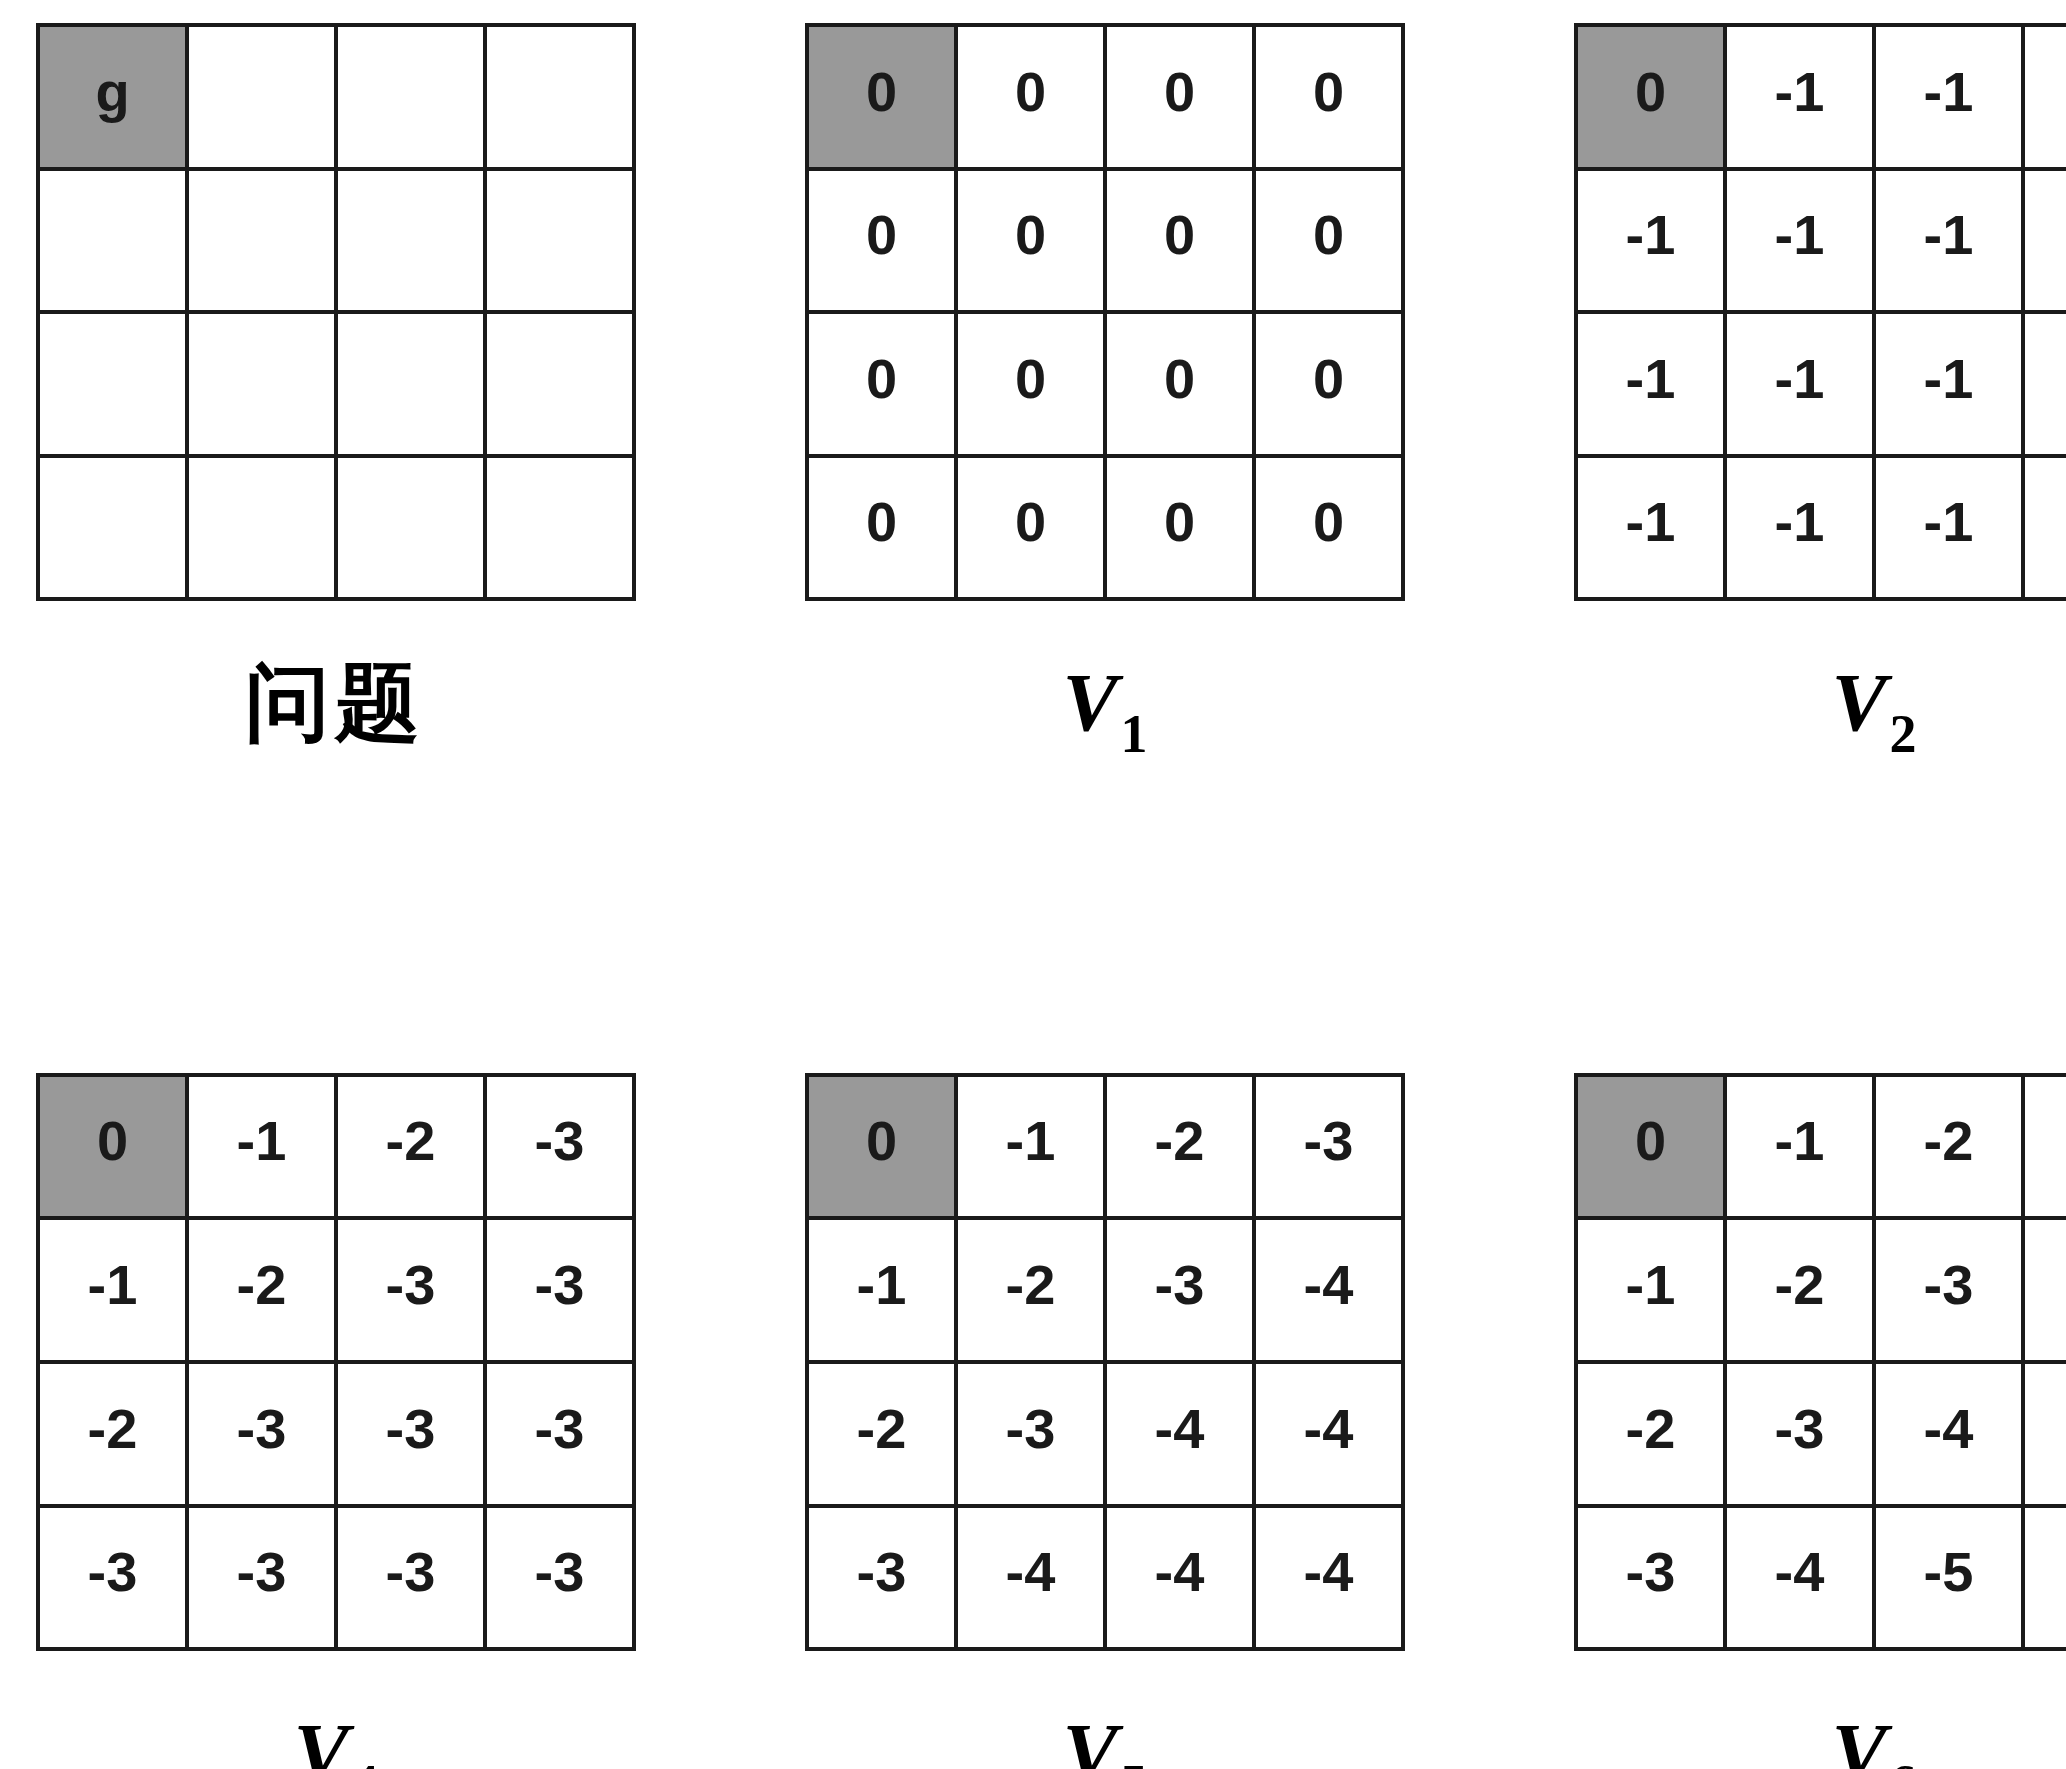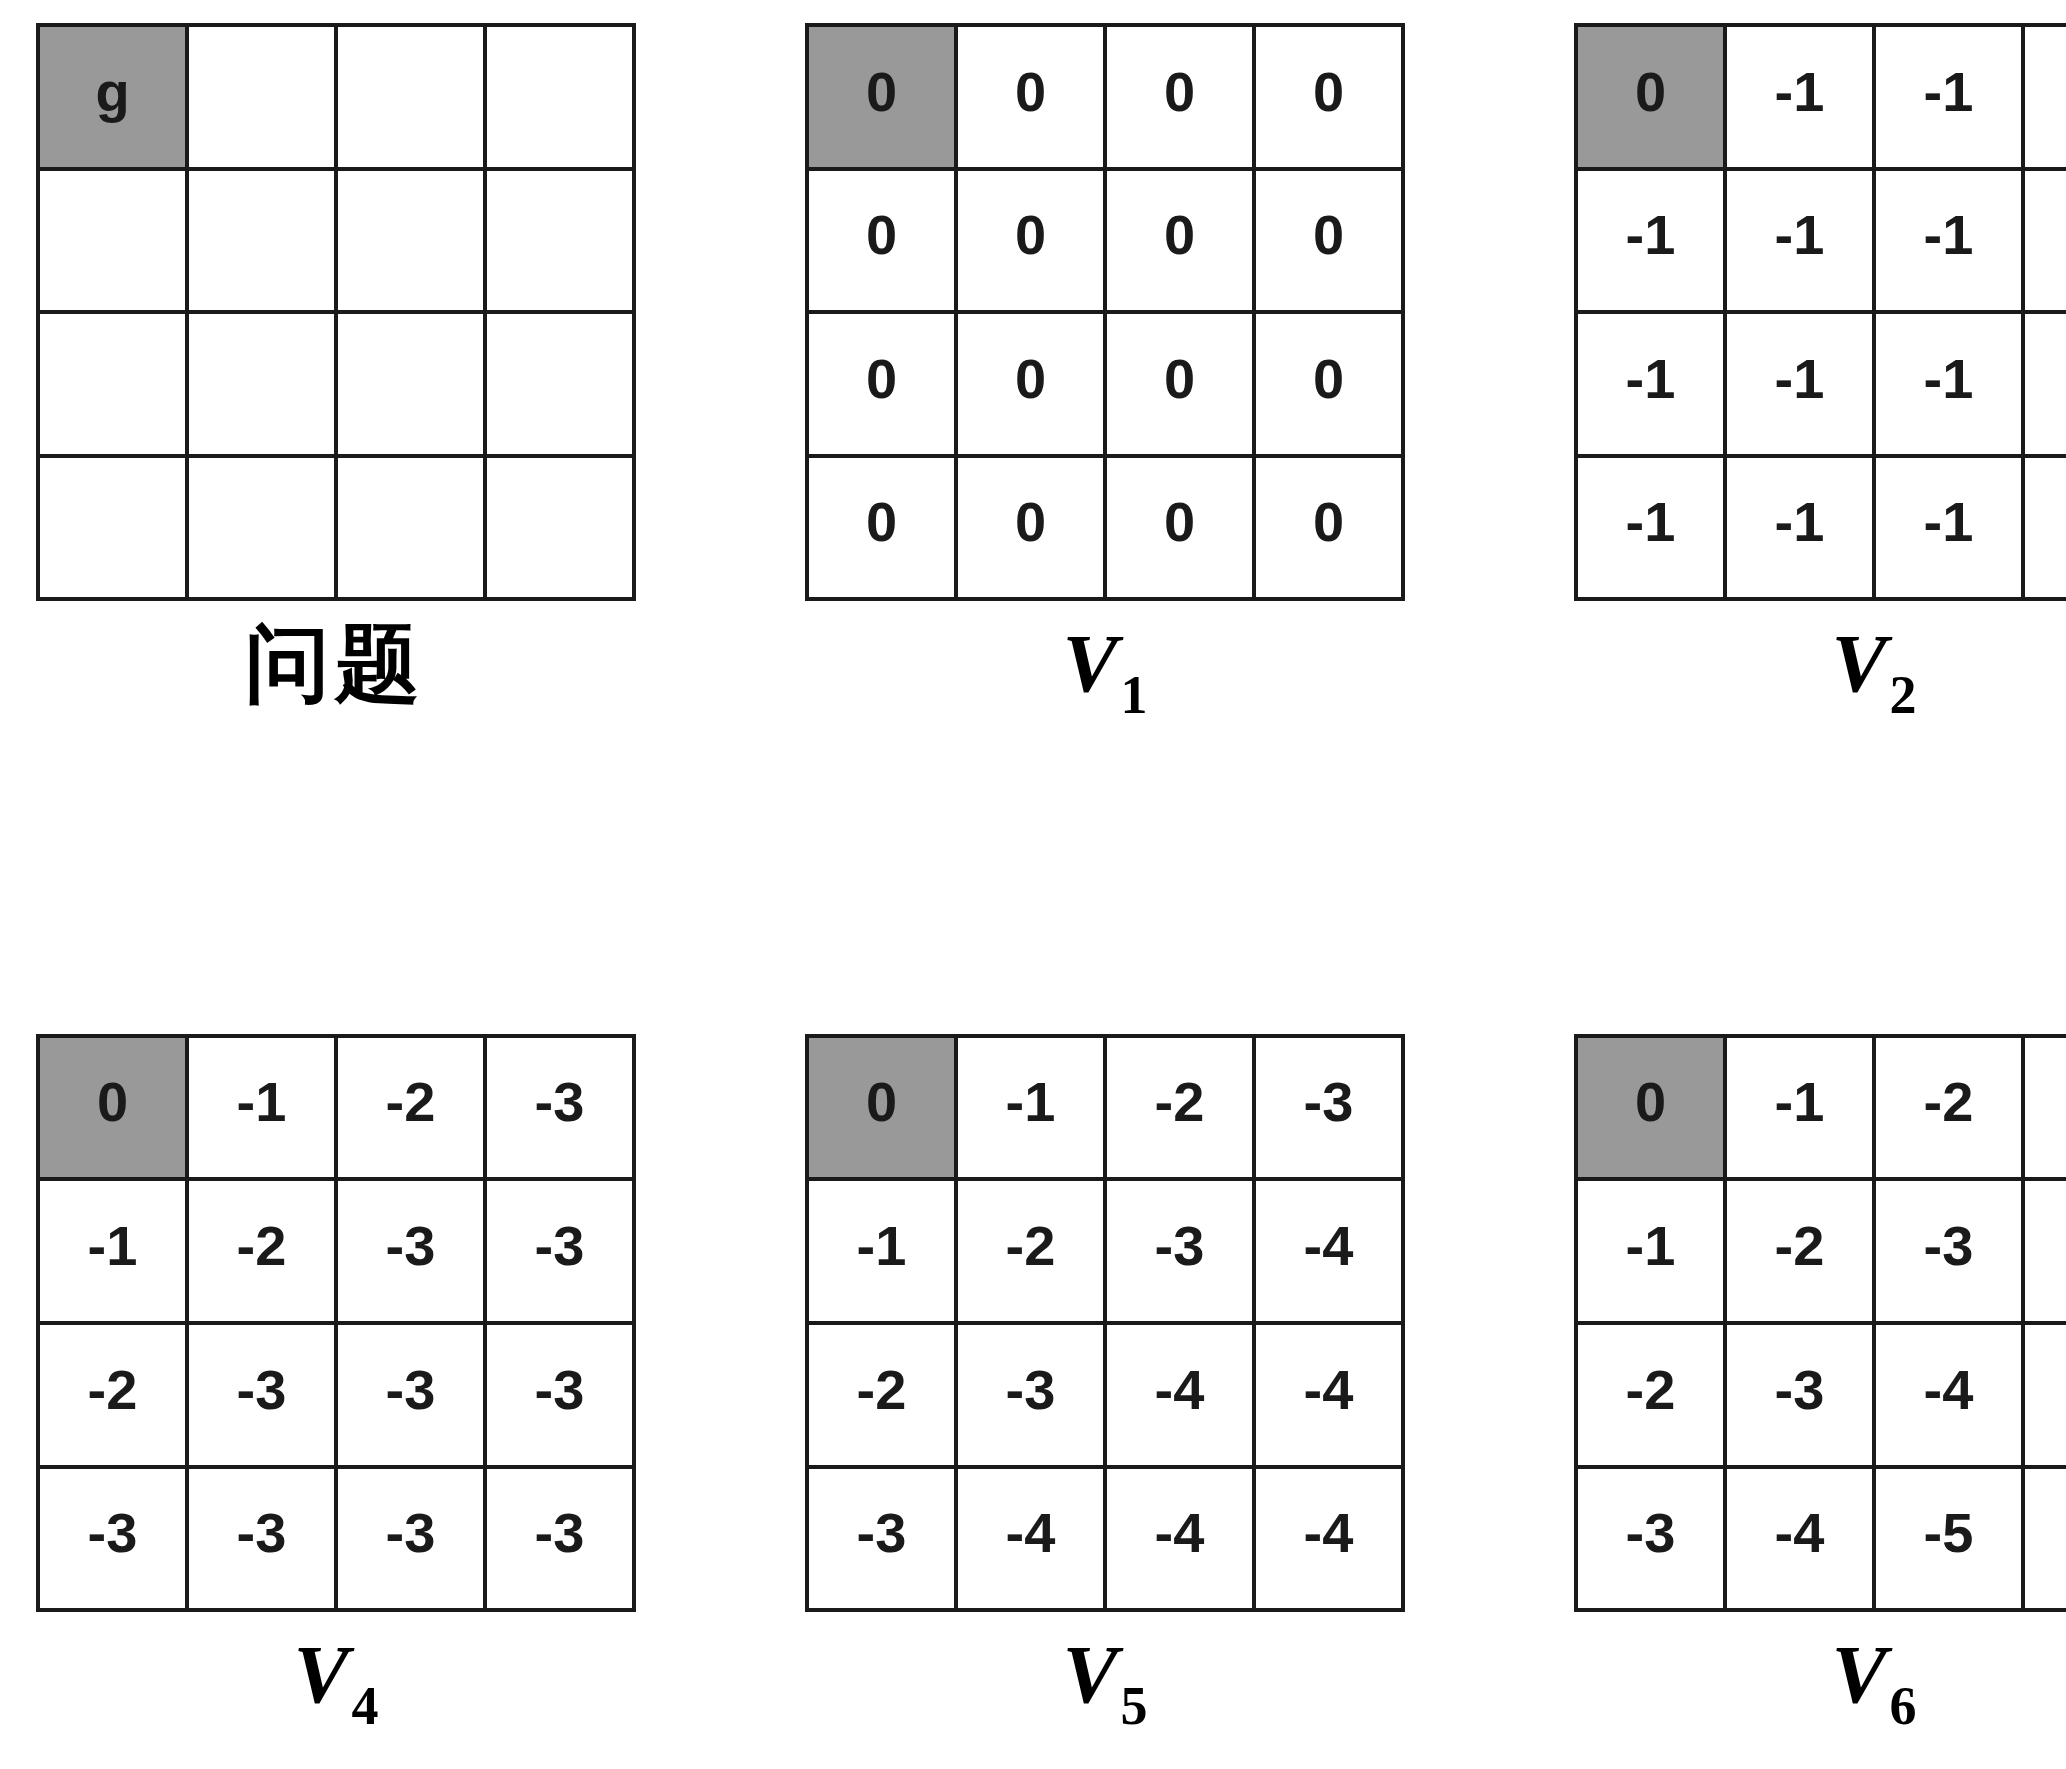--- a/index.html
+++ b/index.html
@@ -19,21 +19,21 @@
     text-align: center; vertical-align: middle;
     padding: 0 0 11.6px 0;
     font-family: "Liberation Sans", sans-serif;
     font-weight: 700;
     font-size: 56px;
     color: #1a1a1a;
     background: #ffffff;
   }
   td.cell.goal { background: #999999; }
   figcaption.caption {
-    margin-top: 21px;
+    margin-top: 60px;
     color: #000000;
     line-height: 1;
     white-space: nowrap;
   }
   .cap-main {
     font-family: "Liberation Serif", serif;
     font-weight: 700;
     font-style: italic;
     font-size: 83px;
   }

